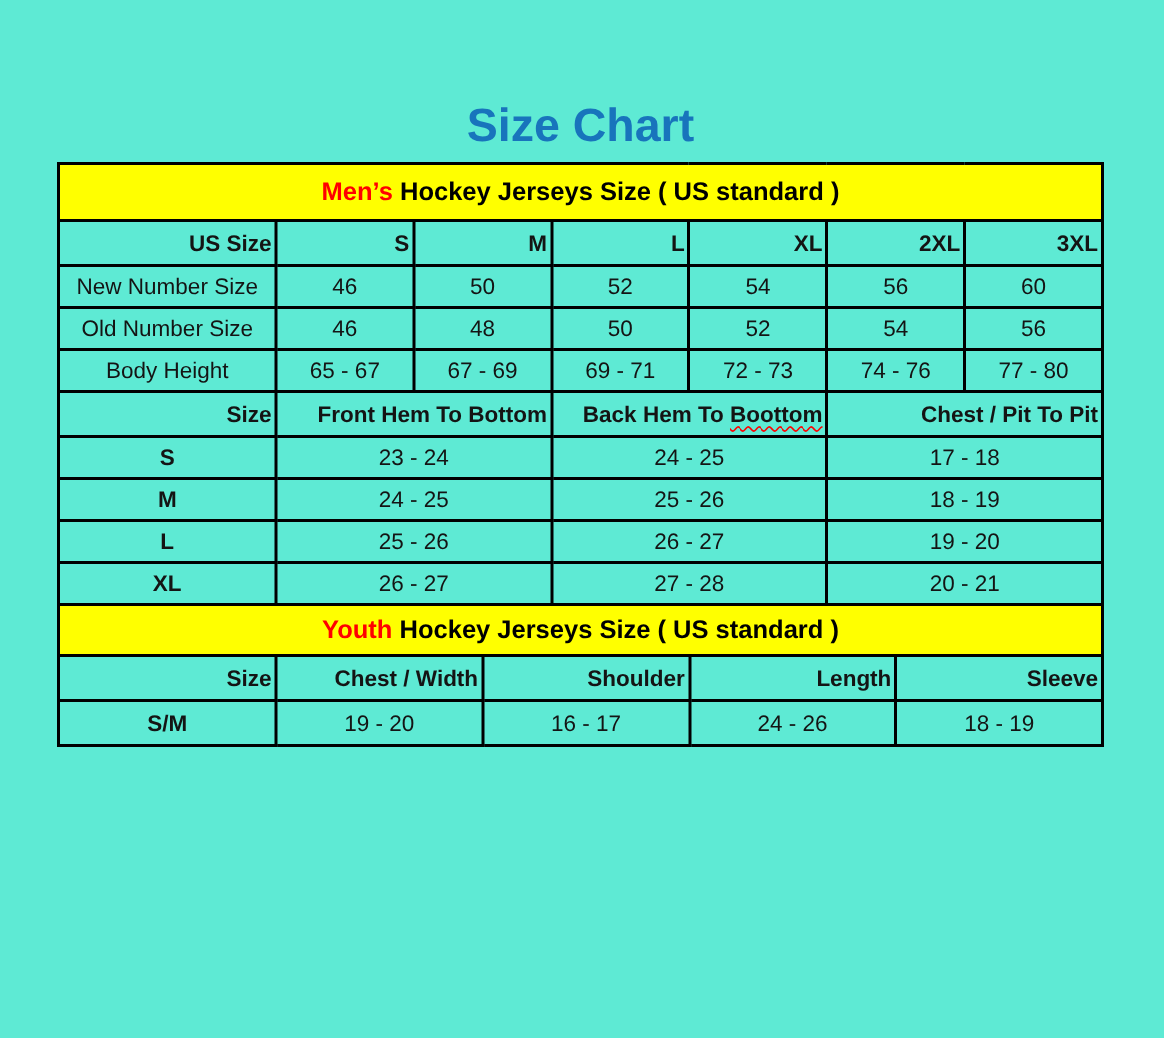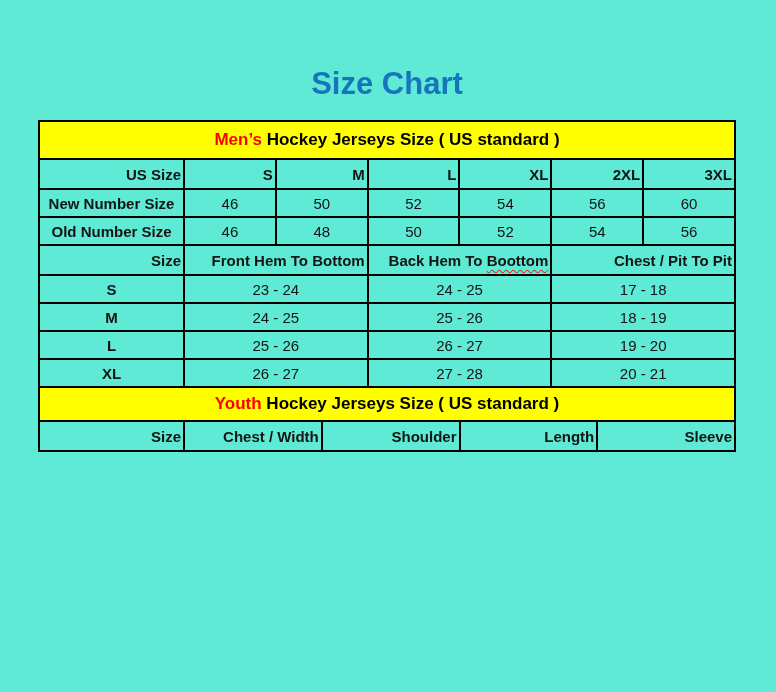--- a/index.html
+++ b/index.html
@@ -20,21 +20,21 @@
     text-align: center;
     font-size: 31px;
     font-weight: bold;
     color: #1874bc;
     letter-spacing: 0px;
     font-family: "Liberation Sans", sans-serif;
   }
   .chart {
     position: absolute;
     left: 38px;
-    top: 120px;
+    top: 108px;
     width: 580px;
   }
   table {
     border-collapse: collapse;
     width: 698px;
     table-layout: fixed;
     font-family: "Liberation Sans", sans-serif;
   }
   table + table { margin-top: -2px; }
   td, th {
@@ -52,21 +52,21 @@
     font-weight: bold;
     font-size: 17px;
     height: 38px;
     color: #000000;
   }
   .youth td.banner { height: 34px; margin-left: 29px; }
   .hl { color: #ff0000; }
   th { font-weight: bold; height: 30px; text-align: right; }
   tr.data td { height: 28px; }
   .youth tr.data td { height: 30px; }
-  .men td.rowlabel { font-weight: bold; }
+  .men td.rowlabel { font-weight: normal; }
   .womens td.rowlabel, .youth td.rowlabel { font-weight: bold; }
   tr.thick td { border-top-width: 3px; }
   .wavy {
     text-decoration-line: underline;
     text-decoration-style: wavy;
     text-decoration-color: #ff0000;
     text-decoration-thickness: 1px;
     text-underline-offset: 3px;
   }
   col.label-col { width: 145px; }
@@ -116,20 +116,29 @@
         </tr>
         <tr class="data">
           <td class="rowlabel">Old Number Size</td>
           <td>46</td>
           <td>48</td>
           <td>50</td>
           <td>52</td>
           <td>54</td>
           <td>56</td>
         </tr>
+        <tr class="data">
+          <td class="rowlabel">Body Height</td>
+          <td>65 - 67</td>
+          <td>67 - 69</td>
+          <td>69 - 71</td>
+          <td>72 - 73</td>
+          <td>74 - 76</td>
+          <td>77 - 80</td>
+        </tr>
       </tbody>
     </table>
 
     <table class="womens">
       <colgroup>
         <col class="label-col">
           <col>
           <col>
           <col>
       </colgroup>
@@ -181,17 +190,24 @@
             <span class="hl">Youth</span><span> Hockey Jerseys Size ( US standard )</span>
           </td>
         </tr>
         <tr>
           <th>Size</th>
           <th>Chest / Width</th>
           <th>Shoulder</th>
           <th>Length</th>
           <th>Sleeve</th>
         </tr>
+        <tr class="data">
+          <td class="rowlabel">S/M</td>
+          <td>19 - 20</td>
+          <td>16 - 17</td>
+          <td>24 - 26</td>
+          <td>18 - 19</td>
+        </tr>
       </tbody>
     </table>
 
   </div>
 </div>
 
 </body></html>

